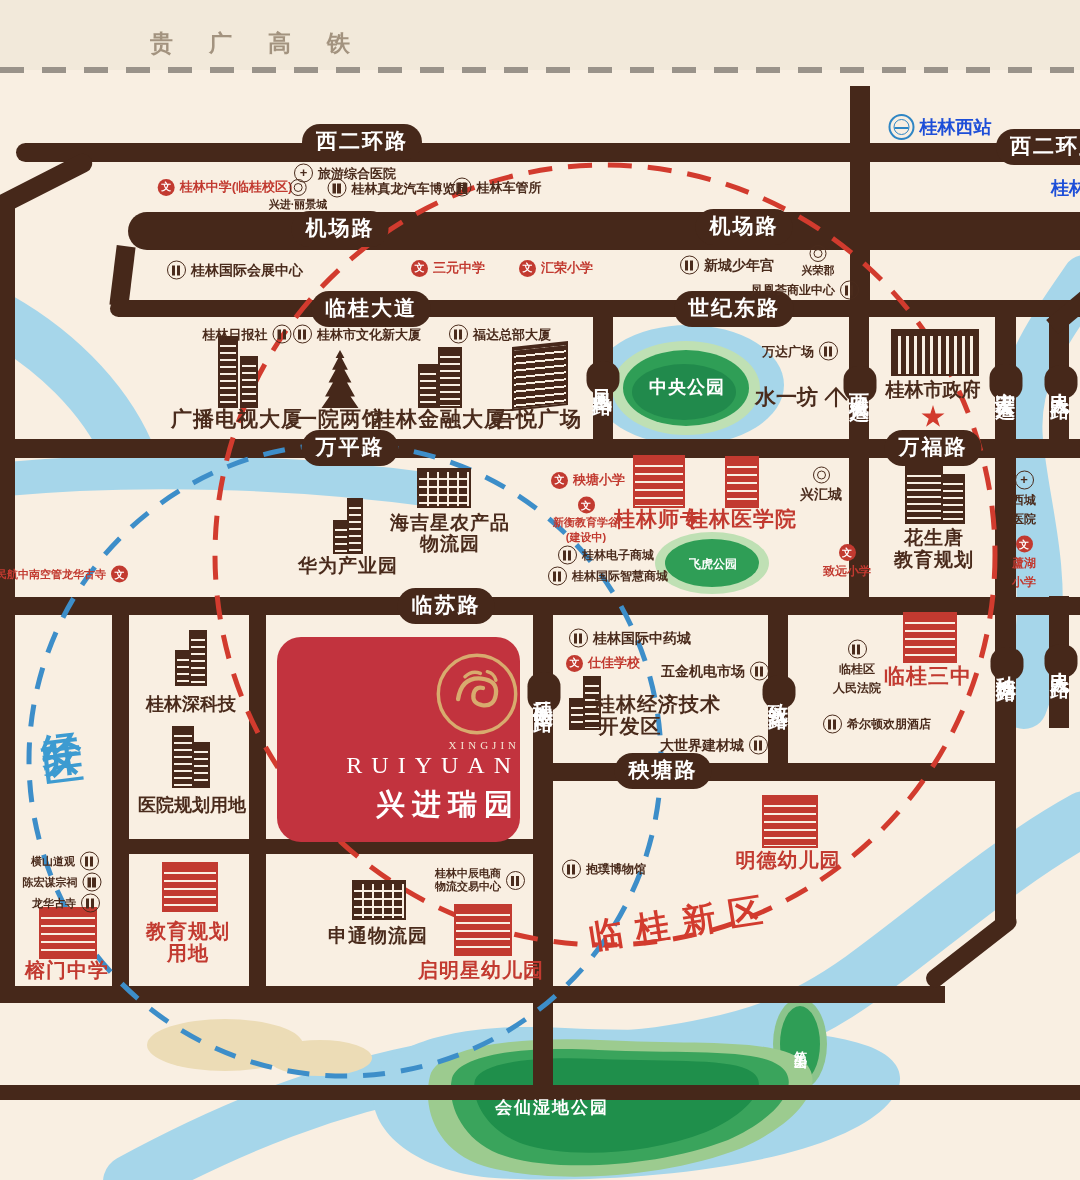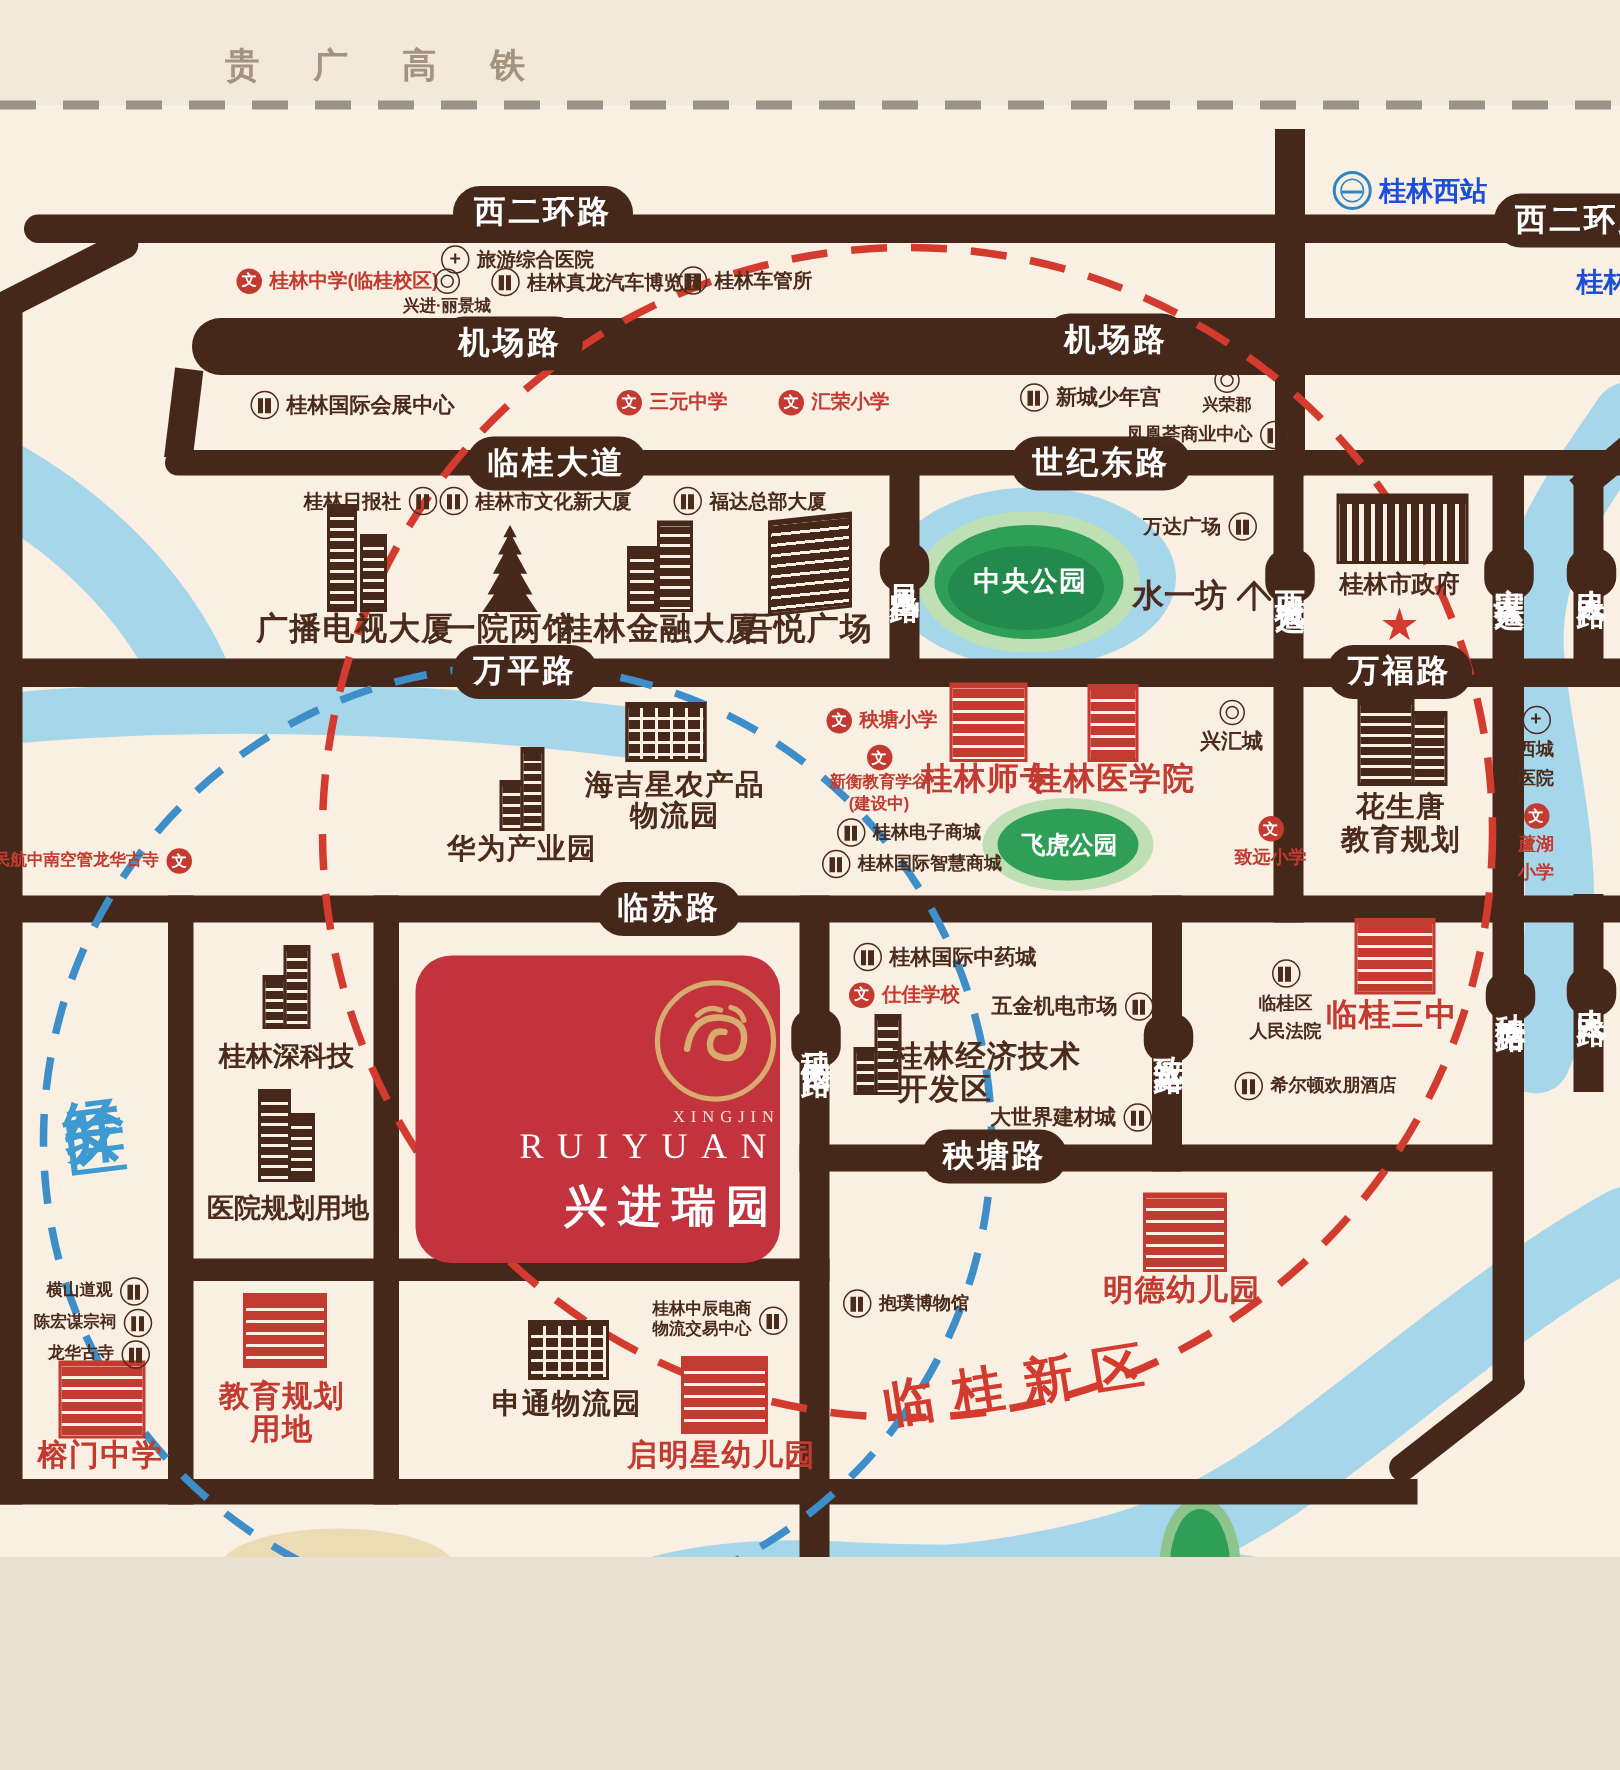--- a/index.html
+++ b/index.html
@@ -1,16 +1,16 @@
 <!DOCTYPE html>
 <html><head>
 <meta charset="utf-8">
 <style>
   html,body{margin:0;padding:0;background:#e8e0d2}
-  .stage{position:relative;width:1080px;height:1038px;overflow:hidden;background:#f9efe2;
+  .stage{position:relative;width:1080px;height:1180px;overflow:hidden;background:#f9efe2;
     font-family:"Liberation Sans","DejaVu Sans",sans-serif;color:#4a2b1c}
   .hdr{position:absolute;left:0;top:0;width:1080px;height:70px;background:#f2e9da}
   .rail-title{position:absolute;left:150px;top:28px;font-size:23px;font-weight:bold;
     letter-spacing:36px;color:#a3937f;white-space:nowrap}
   .rail-dash{position:absolute;left:0;top:67px;width:1080px;height:6px;
     background:repeating-linear-gradient(90deg,#9a938a 0 24px,transparent 24px 42px)}
   .lay{position:absolute;left:0;top:0;z-index:1;pointer-events:none}
   .dashlay{z-index:3}
   .rh,.rv,.rd{position:absolute;background:#46281a;z-index:2}
   .rl{position:absolute;z-index:4;background:#46281a;color:#fff;font-weight:bold;font-size:21px;
@@ -238,21 +238,21 @@
   <div class="poi dark" style="left:802px;top:397px">
     <span class="callig">水一坊</span>
     <svg width="26" height="26" viewBox="0 0 30 30">
       <path d="M3 18 L15 5 L27 18 M15 5 V26" stroke="#4a2b1c" stroke-width="2.4" fill="none" stroke-linecap="round"></path>
     </svg>
   </div>
 
   <div class="bld" style="left:933px;top:338px;width:84px;height:38px">
     <i class="gov" style="left:0;width:84px;height:38px"></i>
   </div>
-  <div class="blab" style="left:933px;top:390px;font-size:16px">桂林市政府</div>
+  <div class="blab" style="left:933px;top:390px;font-size:19px">桂林市政府</div>
   <div class="star" style="left:933px;top:417px"></div>
 
   <div class="poi red" style="left:588px;top:480px">
     <span class="ic sch"></span>
     <span class="t">秧塘小学</span>
   </div>
   <div class="poi red col" style="left:586px;top:520px">
     <span class="ic sch"></span>
     <span class="t11">新衡教育学谷</span>
     <span class="t11">(建设中)</span>
@@ -266,21 +266,21 @@
   </div>
   <div class="rlab t21" style="left:742px;top:519px">桂林医学院</div>
   <div class="poi dark" style="left:606px;top:555px">
     <span class="ic bldc"></span>
     <span class="t12">桂林电子商城</span>
   </div>
   <div class="poi dark" style="left:608px;top:576px">
     <span class="ic bldc"></span>
     <span class="t12">桂林国际智慧商城</span>
   </div>
-  <div class="parklbl" style="left:713px;top:564px;font-size:16px">飞虎公园</div>
+  <div class="parklbl" style="left:713px;top:564px;font-size:12px">飞虎公园</div>
   <div class="poi dark col" style="left:821px;top:485px">
     <span class="ic medal"></span>
     <span class="t14">兴汇城</span>
   </div>
   <div class="poi red col" style="left:847px;top:562px">
     <span class="ic sch"></span>
     <span class="t12">致远小学</span>
   </div>
 
   <div class="bld" style="left:442px;top:474px;width:50px;height:34px">

